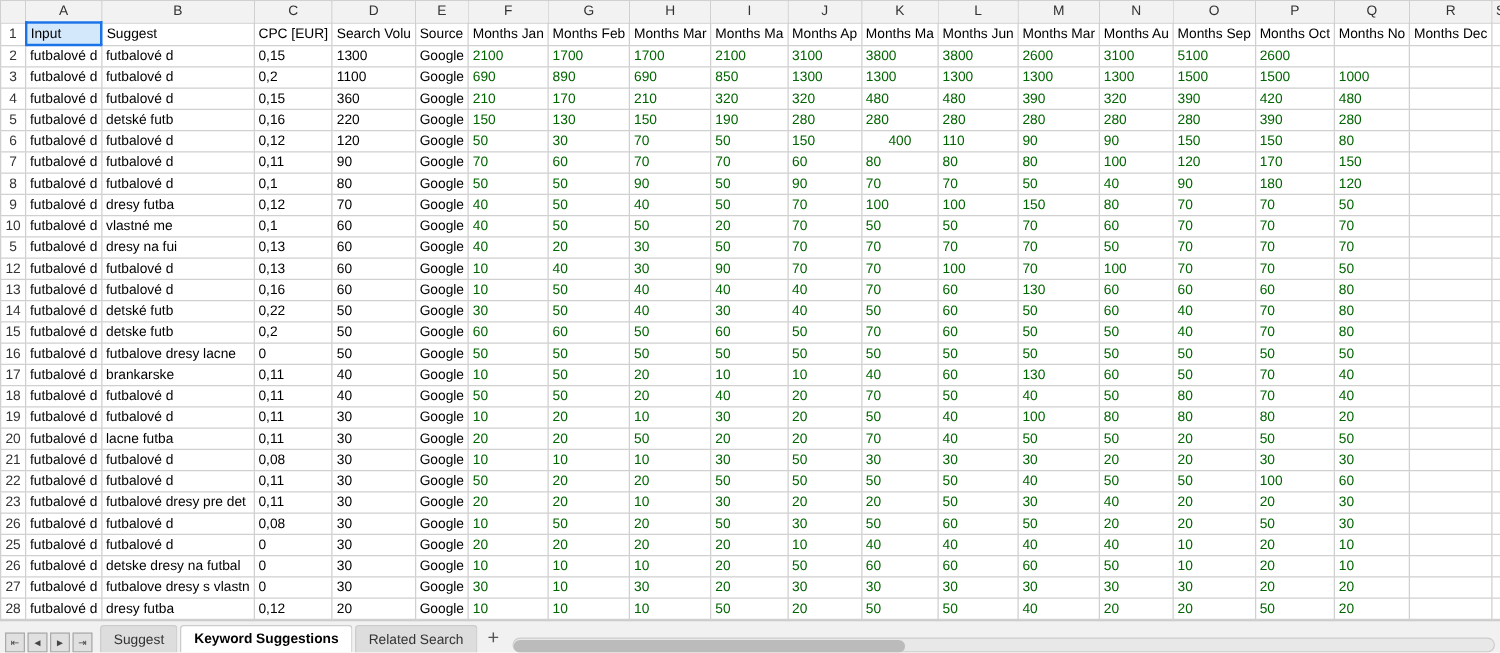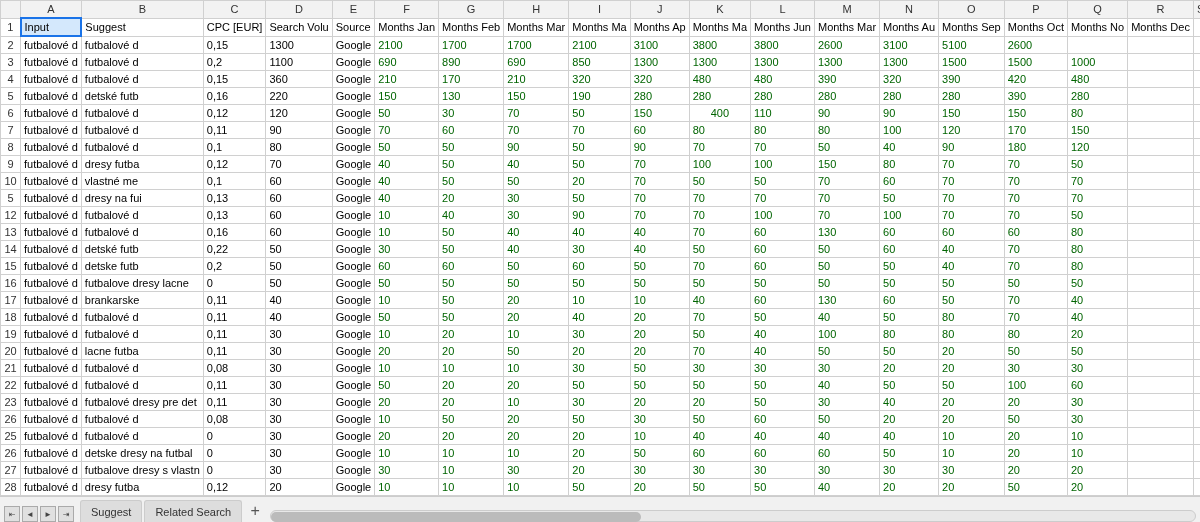--- a/index.html
+++ b/index.html
@@ -872,20 +872,21 @@
   </div>
 
   <div class="tab-bar">
     <div class="tab-nav">
       <div class="tab-nav-btn">⇤</div>
       <div class="tab-nav-btn">◄</div>
       <div class="tab-nav-btn">►</div>
       <div class="tab-nav-btn">⇥</div>
     </div>
     <div class="sheet-tab">Suggest</div>
+    <div class="sheet-tab active">Keyword Suggestions</div>
     <div class="sheet-tab">Related Search</div>
     <div class="add-tab-btn">+</div>
     <div class="scrollbar-area">
       <div class="h-scrollbar">
         <div class="h-scrollbar-thumb"></div>
       </div>
     </div>
   </div>
 </div>
 

